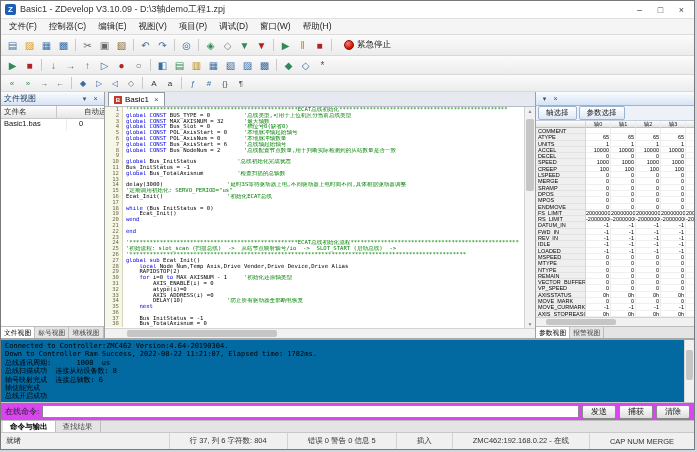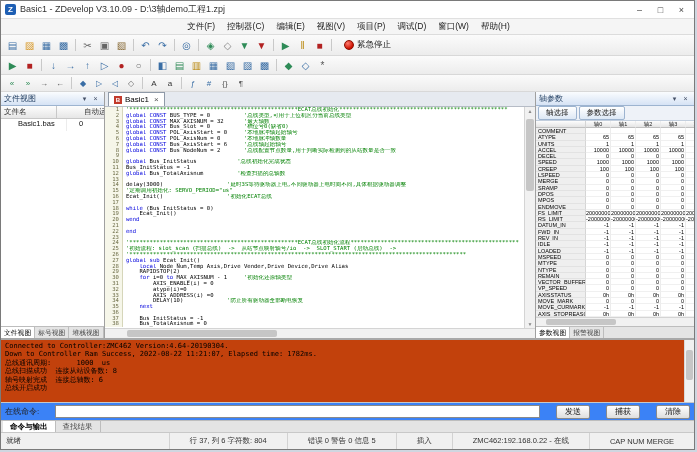--- a/index.html
+++ b/index.html
@@ -11,21 +11,21 @@
   .titlebar { height: 18px; flex: none; background: #ffffff; border-bottom: 1px solid #e0e0e0;
               display: flex; align-items: center; padding: 0 2px 0 4px; }
   .app-icon { width: 11px; height: 11px; background: #1e5fb4; color: #fff; font-size: 8px; font-weight: bold;
               display: flex; align-items: center; justify-content: center; border-radius: 2px; flex: none; }
   .title-text { font-size: 9px; color: #333; margin-left: 4px; white-space: nowrap; overflow: hidden; flex: 1; }
   .winbtn { width: 21px; height: 16px; display: flex; align-items: center; justify-content: center;
             font-size: 9px; color: #444; flex: none; }
 
   
   .menubar { height: 16px; flex: none; background: #f5f5f5; border-bottom: 1px solid #dcdcdc;
-             display: flex; align-items: center; padding-left: 2px; justify-content: center; }
+             display: flex; align-items: center; padding-left: 2px; }
   .menu-item { font-size: 8.5px; color: #222; padding: 2px 6px; white-space: nowrap; }
 
   
   .toolbar { flex: none; background: linear-gradient(#fbfbfb, #ececec); border-bottom: 1px solid #d8d8d8;
              display: flex; align-items: center; padding: 0 3px; }
   .tb1 { height: 21px; } .tb2 { height: 19px; } .tb3 { height: 17px; }
   .tbi { width: 17px; height: 16px; display: flex; align-items: center; justify-content: center;
          font-size: 10px; border: 1px solid transparent; border-radius: 2px; flex: none; }
   .tb3 .tbi { width: 16px; height: 14px; font-size: 8px; }
   .tbsep { width: 1px; height: 12px; background: #c9c9c9; margin: 0 3px; flex: none; }
@@ -45,21 +45,21 @@
                font-size: 8px; color: #1c3least0; color: #1c3a5e; }
   .cap-title { flex: 1; white-space: nowrap; overflow: hidden; }
   .cap-btn { width: 11px; text-align: center; font-size: 7px; color: #44506
   ; color: #445066; flex: none; }
   .ft-head { height: 13px; flex: none; display: flex; font-size: 7.5px; color: #333;
              background: linear-gradient(#fdfdfd, #e6e6e6); border-bottom: 1px solid #c8c8c8; gap: 24px; }
   .ft-h1 { width: 56px; padding: 1px 0 0 3px; border-right: 1px solid #c8c8c8; overflow: hidden; white-space: nowrap; }
   .ft-h2 { flex: 1; padding: 1px 0 0 3px; overflow: hidden; white-space: nowrap; }
   .file-body { flex: 1; background: #ffffff; overflow: hidden; }
   .ft-row { height: 12px; display: flex; font-size: 7.5px; color: #111; }
-  .ft-c1 { width: 66px; padding-left: 17px; border-right: 1px solid #ececec; overflow: hidden; white-space: nowrap; }
+  .ft-c1 { width: 66px; padding-left: 3px; border-right: 1px solid #ececec; overflow: hidden; white-space: nowrap; }
   .ft-c2 { flex: 1; padding-left: 12px; overflow: hidden; white-space: nowrap; }
   .panel-tabs { height: 12px; flex: none; display: flex; background: #e4e4e4; border-top: 1px solid #bdbdbd;
                 font-size: 6.8px; color: #444; overflow: hidden; }
   .ptab { padding: 0 3px; display: flex; align-items: center; border-right: 1px solid #bdbdbd; white-space: nowrap; }
   .ptab.active { background: #ffffff; color: #000; }
 
   
   .editor { flex: 1; min-width: 0; display: flex; flex-direction: column; background: #fff;
             border-right: 1px solid #a0a0a0; }
   .edit-tabs { height: 15px; flex: none; background: #e6eaf0; border-bottom: 1px solid #b6bcc6;
@@ -95,31 +95,31 @@
   .gname { width: 50px; flex: none; background: #efefef; border-right: 1px solid #d5d5d5;
            border-bottom: 1px solid #e2e2e2; padding-left: 2px; overflow: hidden; white-space: nowrap; color: #000; }
   .ghead .gname, .ghead .gcell { background: linear-gradient(#fdfdfd, #e4e4e4); border-bottom: 1px solid #c0c0c0;
            text-align: center; padding: 0; color: #222; }
   .gcell { width: 25px; flex: none; border-right: 1px solid #ececec; border-bottom: 1px solid #f0f0f0;
            text-align: right; padding-right: 1px; overflow: hidden; white-space: nowrap; color: #000; }
   .grid-hscroll { height: 9px; flex: none; background: #f1f1f1; border-top: 1px solid #d4d4d4; position: relative; }
   .grid-hscroll .hthumb { left: 10px; width: 70px; }
 
   
-  .outputdock { height: 64px; flex: none; background: #c2410c; border-top: 2px solid #a8a8a8;
+  .outputdock { height: 64px; flex: none; background: #0369a1; border-top: 2px solid #a8a8a8;
                 position: relative; overflow: hidden; padding: 2px 14px 2px 4px;
                 font-family: "DejaVu Sans Mono", "Liberation Mono", monospace; font-size: 7px; line-height: 8.4px; }
   .outline { white-space: pre; overflow: hidden; color: #000; }
   .out-vscroll { position: absolute; right: 0; top: 0; bottom: 0; width: 10px; background: #f1f1f1;
                  border-left: 1px solid #d9d9d9; }
   .out-vthumb { position: absolute; left: 1px; right: 1px; top: 10px; height: 30px; background: #c6c6c6; border-radius: 2px; }
 
   
-  .cmdrow { height: 18px; flex: none; display: flex; align-items: center; gap: 16px; padding: 0 4px;
-            background: #3b82f6; border-top: 1px solid #c8c8c8; }
+  .cmdrow { height: 18px; flex: none; display: flex; align-items: center; gap: 3px; padding: 0 4px;
+            background: #d946ef; border-top: 1px solid #c8c8c8; }
   .cmd-label { font-size: 8px; color: #222; white-space: nowrap; flex: none; }
   .cmd-input { flex: 1; height: 13px; border: 1px solid #8a8a8a; background: #fff; font-size: 8px; padding: 0 2px; min-width: 0; }
   .cbtn { flex: none; min-width: 34px; height: 14px; padding: 0 5px; border: 1px solid #8a8a8a; border-radius: 2px;
           background: linear-gradient(#fefefe, #dedede); font-size: 8px; color: #111;
           display: flex; align-items: center; justify-content: center; white-space: nowrap; }
 
   
   .bottabs { height: 12px; flex: none; display: flex; background: #e4e4e4; border-top: 1px solid #bdbdbd;
              font-size: 7.5px; color: #444; padding-left: 2px; }
   .btab { padding: 0 7px; display: flex; align-items: center; border-right: 1px solid #bdbdbd; white-space: nowrap; }
@@ -419,21 +419,20 @@
           <div class="sarrow" style="bottom:1px">▼</div>
         </div>
       </div>
       <div class="hscroll">
         <div class="hthumb"></div>
       </div>
     </div>
 
     <div class="rightpanel">
       <div class="panel-cap">
-        <div class="cap-title">轴参数</div>
         <div class="cap-btn">▾</div>
         <div class="cap-btn">×</div>
       </div>
       <div class="ap-btnrow">
         <div class="apbtn">轴选择</div>
         <div class="apbtn">参数选择</div>
       </div>
       <div class="grid">
           <div class="grow ghead">
             <div class="gname"></div>
@@ -695,20 +694,21 @@
 
   </div>
 
   <div class="outputdock">
     <div>
         <div class="outline">Connected to Controller:ZMC462 Version:4.64-20190304.</div>
         <div class="outline">Down to Controller Ram Success, 2022-08-22 11:21:07, Elapsed time: 1782ms.</div>
         <div class="outline">总线通讯周期:      1000  us</div>
         <div class="outline">总线扫描成功  连接从站设备数: 8</div>
         <div class="outline">轴号映射完成  连接总轴数: 6</div>
+        <div class="outline">轴使能完成</div>
         <div class="outline">总线开启成功</div>
       </div>
     <div class="out-vscroll">
       <div class="out-vthumb"></div>
     </div>
   </div>
 
   <div class="cmdrow">
     <div class="cmd-label">在线命令:</div>
     <input class="cmd-input" type="text" value="" style="">

